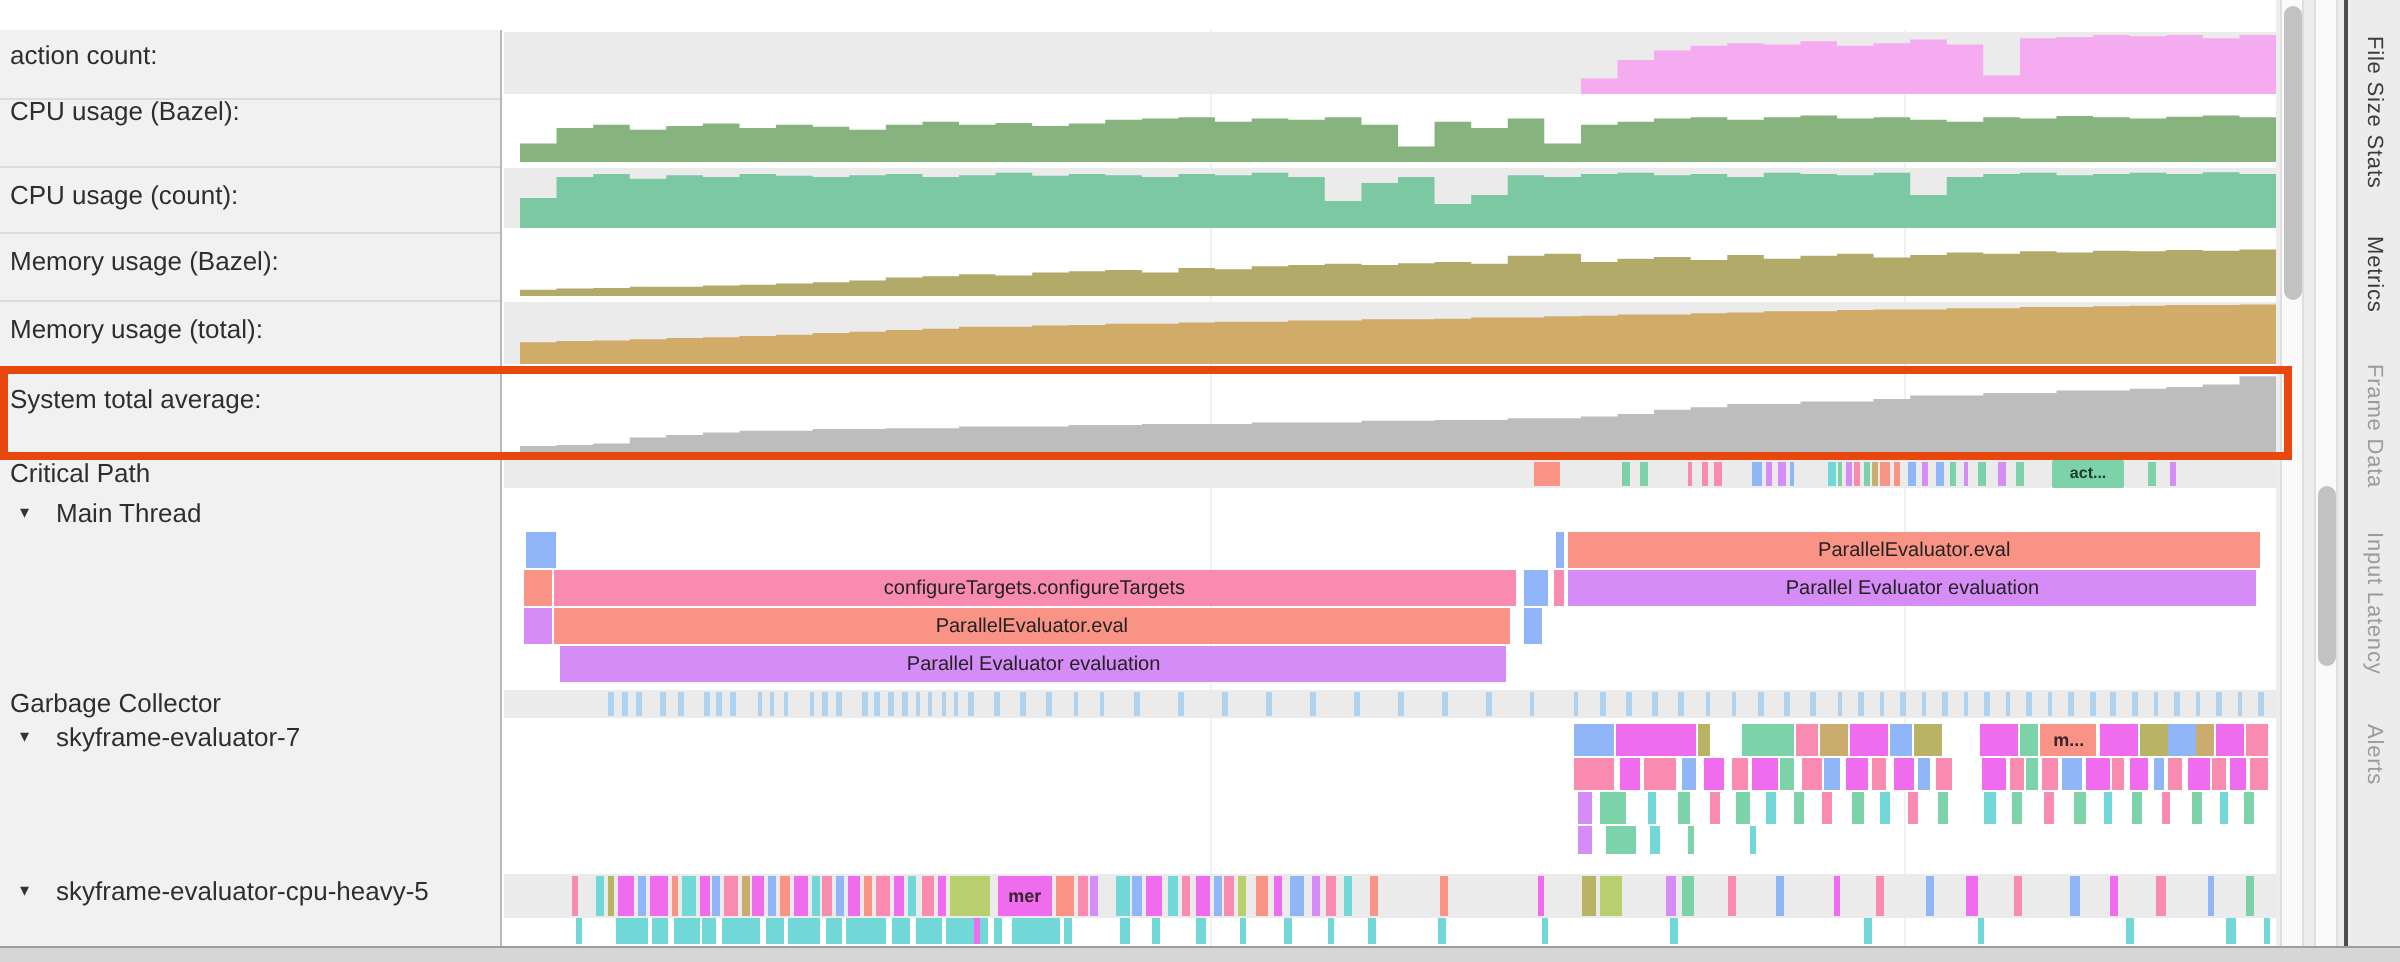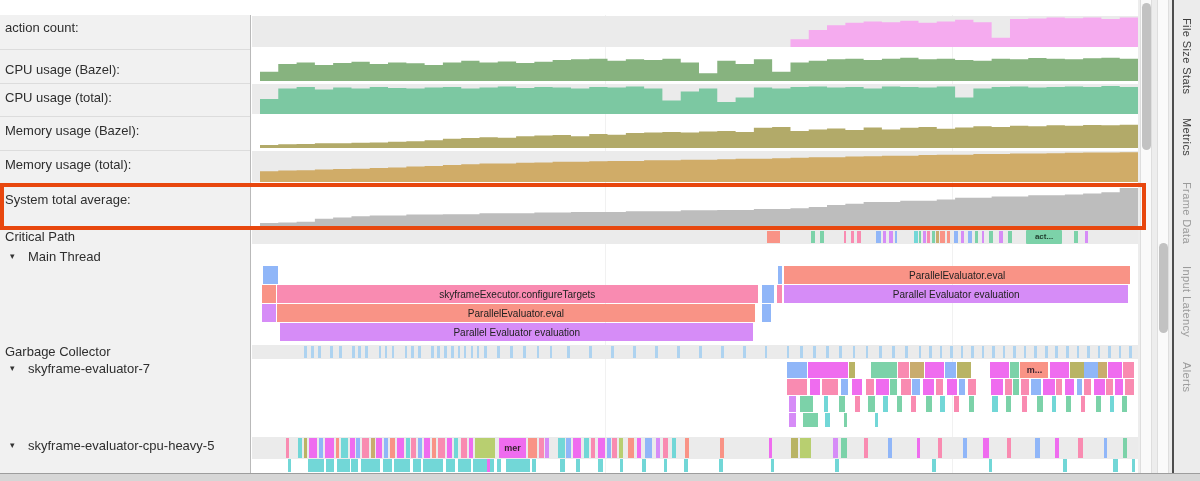--- a/index.html
+++ b/index.html
@@ -52,22 +52,22 @@
                   border:4px solid #e8470e;z-index:40;pointer-events:none;}
 </style>
 </head>
 <body>
 
 <div class="app">
 
 
   <div class="label-col">
     <div class="row-label" style="top:5px">action count:</div>
-    <div class="row-label" style="top:47px">CPU usage (Bazel):</div>
-    <div class="row-label" style="top:75px">CPU usage (total):</div>
+    <div class="row-label" style="top:33px">CPU usage (Bazel):</div>
+    <div class="row-label" style="top:75px">CPU usage (count):</div>
     <div class="row-label" style="top:108px">Memory usage (Bazel):</div>
     <div class="row-label" style="top:142px">Memory usage (total):</div>
     <div class="row-label" style="top:177px">System total average:</div>
     <div class="row-label" style="top:214px">Critical Path</div>
     <div class="row-label thread" style="top:234px">
       <span class="tri">▾</span><span>Main Thread</span>
     </div>
     <div class="row-label" style="top:329px">Garbage Collector</div>
     <div class="row-label thread" style="top:346px">
       <span class="tri">▾</span><span>skyframe-evaluator-7</span>
@@ -153,21 +153,21 @@
     </div>
 
     <div class="slicewrap" id="main-thread-rows" style="top:232px;height:95px">
         <div class="slice" style="left: 0.3%; width: 1.7%; top: 19px; height: 18px; background: rgb(144, 182, 248);"></div>
         <div class="slice" style="left: 59%; width: 0.5%; top: 19px; height: 18px; background: rgb(144, 182, 248);"></div>
         <div class="slice" style="left: 59.7%; width: 39.4%; top: 19px; height: 18px; background: rgb(249, 147, 134);">
           <span>ParallelEvaluator.eval</span>
         </div>
         <div class="slice" style="left: 0.2%; width: 1.6%; top: 38px; height: 18px; background: rgb(249, 147, 134);"></div>
         <div class="slice" style="left: 1.9%; width: 54.8%; top: 38px; height: 18px; background: rgb(249, 139, 177);">
-          <span>skyframeExecutor.configureTargets</span>
+          <span>configureTargets.configureTargets</span>
         </div>
         <div class="slice" style="left: 57.2%; width: 1.4%; top: 38px; height: 18px; background: rgb(144, 182, 248);"></div>
         <div class="slice" style="left: 58.9%; width: 0.5%; top: 38px; height: 18px; background: rgb(249, 139, 177);"></div>
         <div class="slice" style="left: 59.7%; width: 39.2%; top: 38px; height: 18px; background: rgb(214, 140, 247);">
           <span>Parallel Evaluator evaluation</span>
         </div>
         <div class="slice" style="left: 0.2%; width: 1.6%; top: 57px; height: 18px; background: rgb(214, 140, 247);"></div>
         <div class="slice" style="left: 1.9%; width: 54.5%; top: 57px; height: 18px; background: rgb(249, 147, 134);">
           <span>ParallelEvaluator.eval</span>
         </div>

